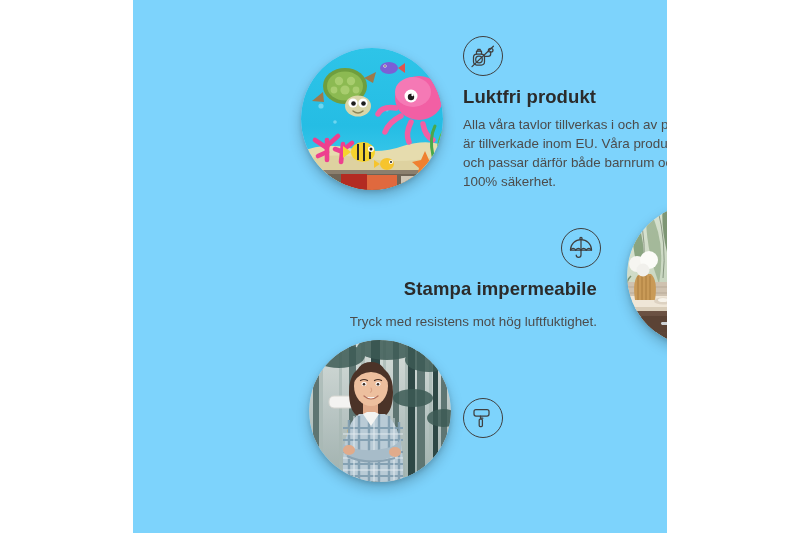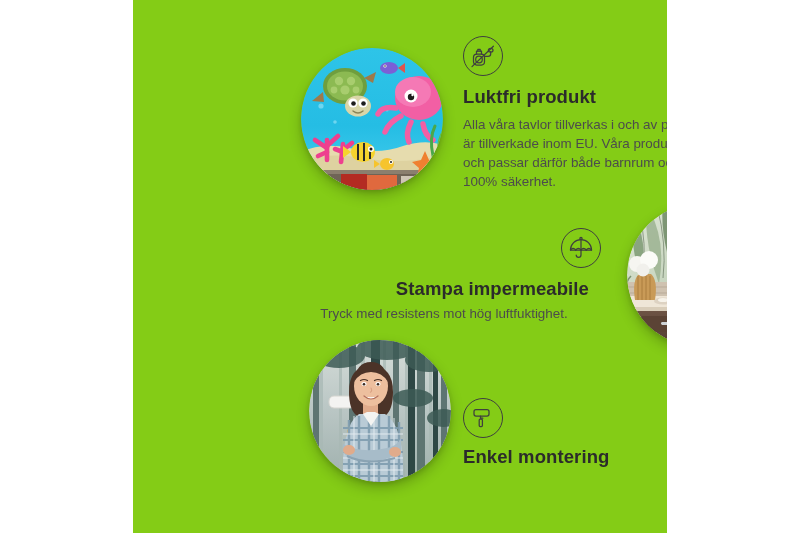--- a/index.html
+++ b/index.html
@@ -19,21 +19,21 @@
     height: 533px;
     background: #ffffff;
   }
   
   #panel {
     position: absolute;
     left: 133px;
     top: 0;
     width: 534px;
     height: 533px;
-    background: #84cc16;
+    background: #7dd3fc;
     overflow: hidden;
   }
 
   
   .feature {
     position: absolute;
   }
 
   .txtblock { position: absolute; }
 
@@ -79,22 +79,22 @@
   #feat1 { left: 330px; top: 36px; width: 300px; }
   #feat1 .ficon { left: 0; top: 0; }
   #feat1 .txtblock { left: 0; top: 50px; width: 300px; }
   #feat1 .fdesc { margin-top: 7px; width: 296px; }
 
   #photo1 { left: 168px; top: 48px; width: 142px; height: 142px; }
 
   
   #feat2 { left: 178px; top: 228px; width: 290px; text-align: right; }
   #feat2 .ficon { right: 0; top: 0; left: auto; position:absolute; }
-  #feat2 .txtblock { right: 12px; top: 50px; width: 290px; position: absolute; text-align:right;}
-  #feat2 .fdesc { margin-top: 4px; text-align: center; }
+  #feat2 .txtblock { right: 4px; top: 50px; width: 290px; position: absolute; text-align:right;}
+  #feat2 .fdesc { margin-top: 12px; }
 
   #photo2 { left: 494px; top: 204px; width: 142px; height: 142px; }
 
   
   #feat3 { left: 330px; top: 398px; width: 280px; }
   #feat3 .ficon { left: 0; top: 0; }
   #feat3 .txtblock { left: 0; top: 48px; width: 280px; }
   #feat3 .fdesc { margin-top: 6px; }
 
   #photo3 { left: 176px; top: 340px; width: 142px; height: 142px; }
@@ -438,18 +438,17 @@
     <div class="feature" id="feat3">
       <span class="ficon">
         <svg width="26" height="26" viewBox="0 0 26 26" fill="none" stroke="#3f3f3f" stroke-width="1.25" stroke-linecap="round" stroke-linejoin="round">
           <rect x="4" y="4.5" width="15" height="6.5" rx="2"></rect>
           <path d="M10.5 11 v2.2"></path>
           <path d="M10.5 13.2 h2.3"></path>
           <rect x="9.2" y="14" width="3.2" height="7.5" rx="1.1"></rect>
         </svg>
       </span>
       <div class="txtblock">
-        <p class="ftitle">Enkel montering</p>
       </div>
     </div>
 
   </div>
 </div>
 
 </body></html>

